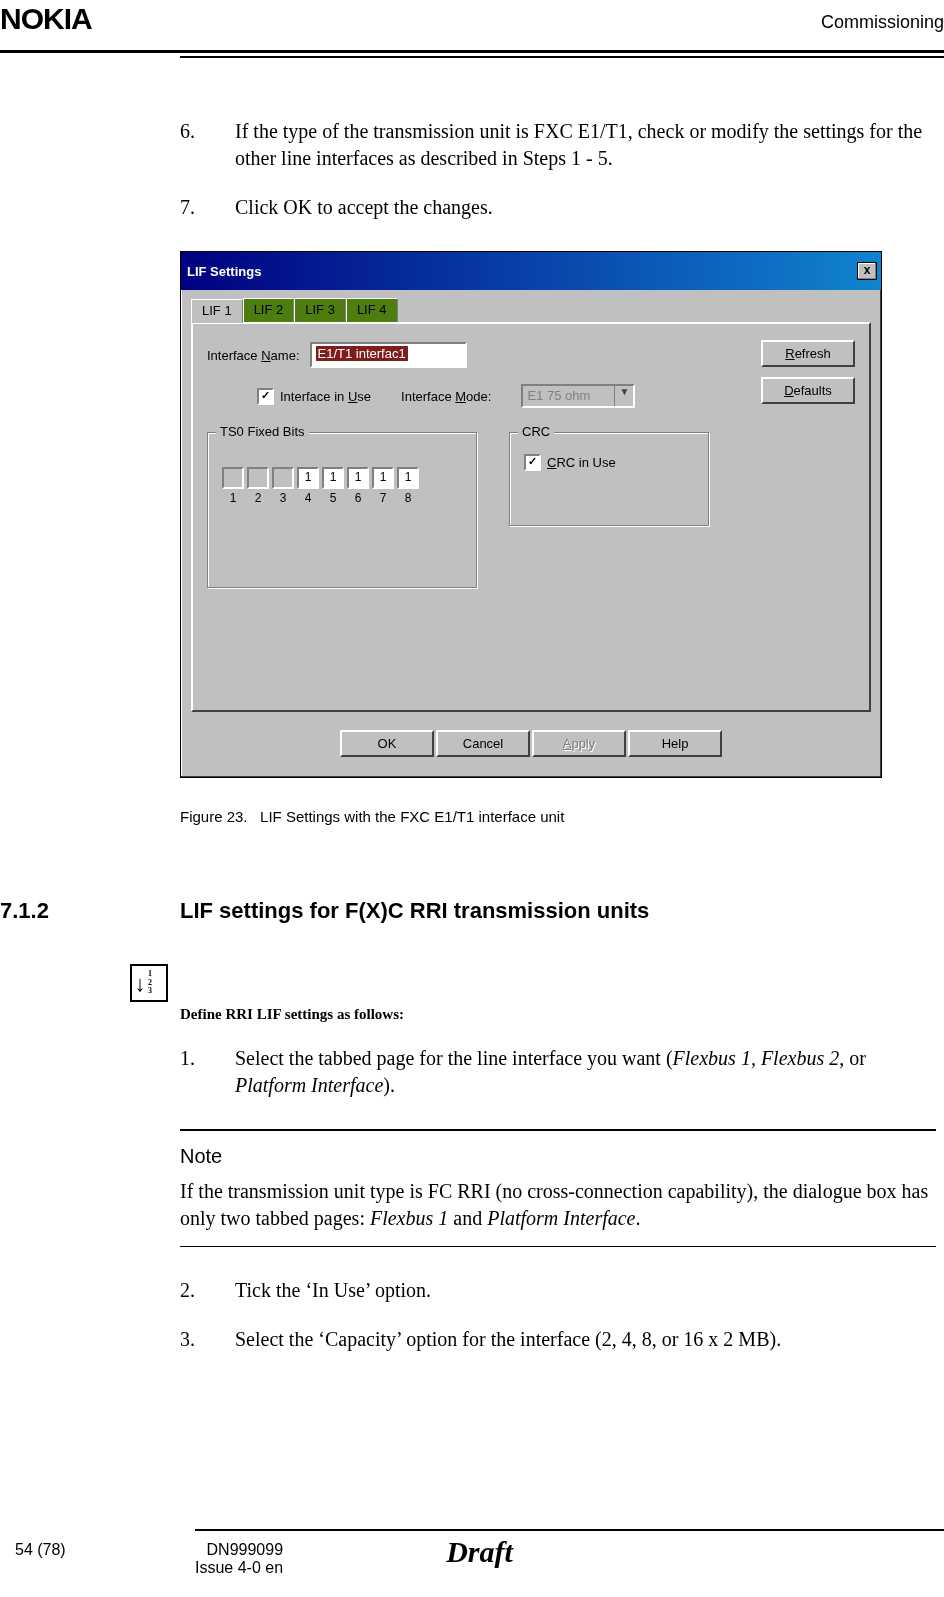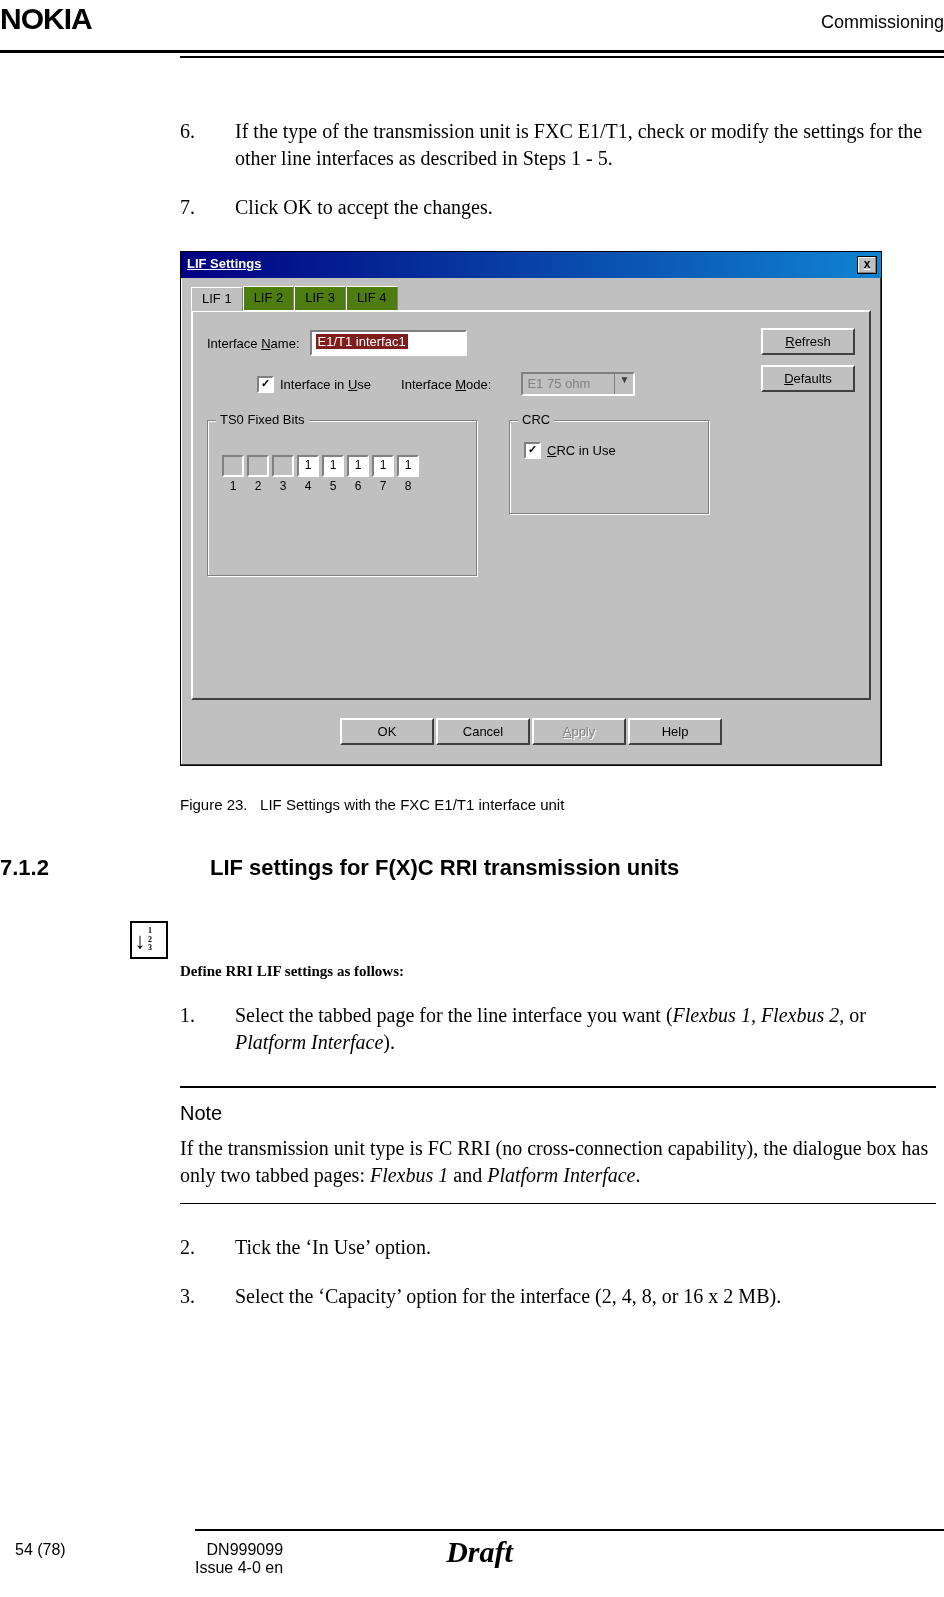--- a/index.html
+++ b/index.html
@@ -59,23 +59,22 @@
     flex-shrink: 0;
   }
   .ol-body { flex: 1; }
   .figure-caption {
     font-family: Arial, Helvetica, sans-serif;
     font-size: 15px;
     margin-top: 30px;
   }
   .sect-row {
     display: flex;
-    margin-top: 42px;
+    margin-top: 73px;
     margin-bottom: 40px;
-    padding-left: 30px;
   }
   .sect-num {
     position: absolute;
     left: 0;
     font-family: Arial, Helvetica, sans-serif;
     font-weight: bold;
     font-size: 22px;
   }
   .sect-title {
     margin-left: 180px;
@@ -169,24 +168,23 @@
     font-family: "MS Sans Serif", Arial, sans-serif;
     font-size: 13px;
     background: #c0c0c0;
     border: 1px solid #000;
     box-shadow: inset -1px -1px 0 #404040, inset 1px 1px 0 #fff;
   }
   .titlebar {
     background: linear-gradient(to right, #000080, #1084d0);
     color: #fff;
     font-weight: bold;
-    padding: 4px 4px;
-    display: flex;
-    align-items: flex-start;
-    text-decoration: underline;
+    padding: 10px 4px;
+    display: flex;
+    align-items: center;
   }
   .titlebar-text { flex: 1; padding-left: 2px; }
   .titlebar-close {
     width: 18px; height: 16px;
     background: #c0c0c0;
     border: 1px solid #000;
     box-shadow: inset -1px -1px 0 #808080, inset 1px 1px 0 #fff;
     color: #000;
     font-family: Arial;
     font-size: 12px;

